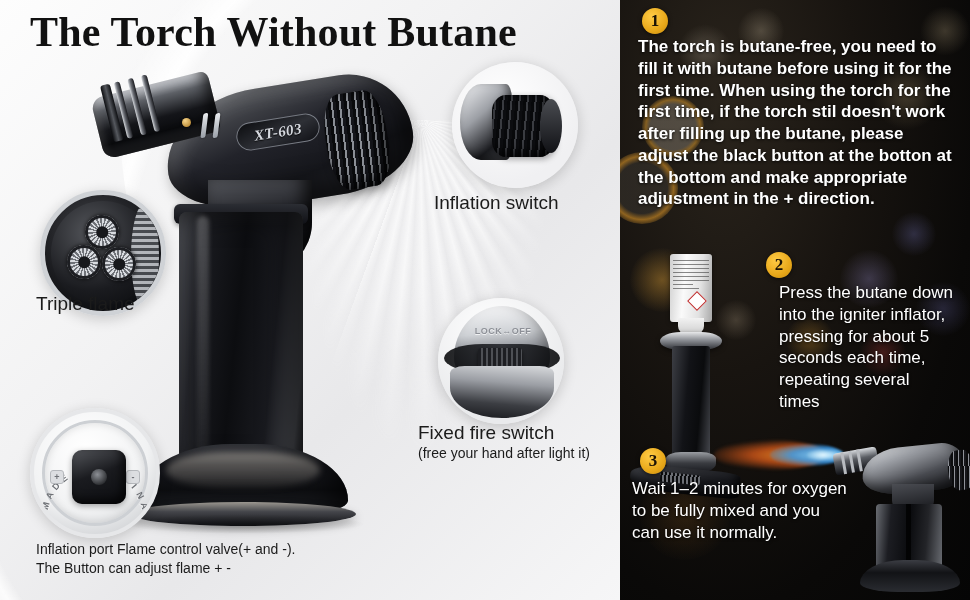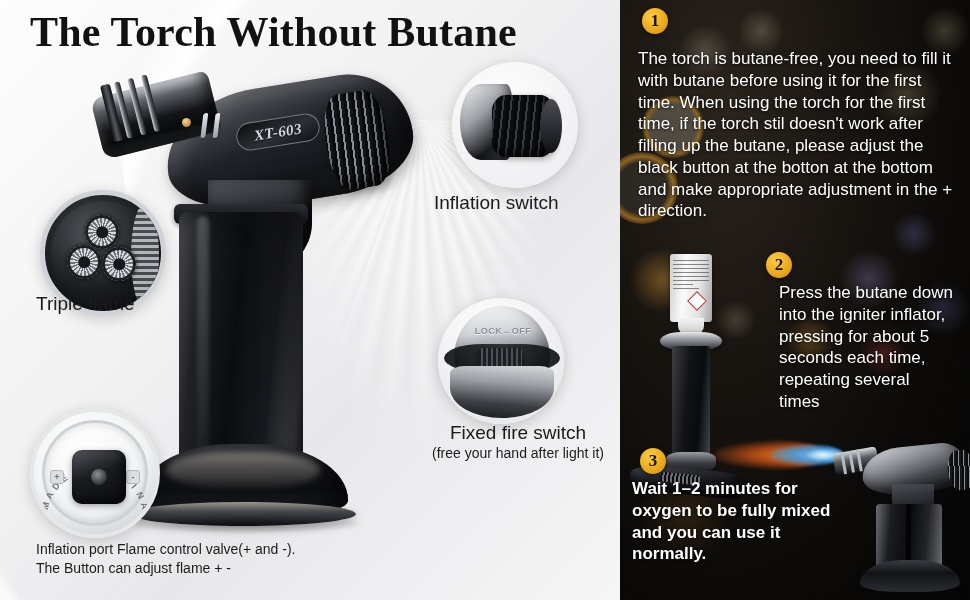--- a/index.html
+++ b/index.html
@@ -192,21 +192,21 @@
     background:radial-gradient(circle at 40% 35%,#8d9096,#0a0b0d);}
   .port-pm { position:absolute; width:14px; height:14px; border-radius:3px;
     background:#dcdee1; border:1px solid #b5b8bc; font-size:9px; color:#6d7075;
     display:flex; align-items:center; justify-content:center; font-weight:700;}
   .port-pm.p { left:16px; top:58px; } .port-pm.m { right:16px; top:58px; }
 
   
   .lbl { position:absolute; color:#1b1b1b; font-size:18px; }
   .lbl-flame { left:36px; top:293px; font-size:19px; }
   .lbl-ign   { left:434px; top:192px; font-size:19px; }
-  .lbl-fix   { left:418px; top:422px; font-size:19px; text-align:center; width:200px; }
+  .lbl-fix   { left:418px; top:422px; font-size:19px; text-align:left; width:200px; }
   .lbl-fix .sub { display:block; font-size:14px; margin-top:1px; }
   .caption { position:absolute; left:36px; top:540px; font-size:14px; line-height:1.35; color:#1b1b1b; }
 
   
   .right-panel {
     position:relative; width:350px; height:600px;
     background: radial-gradient(ellipse at 30% 18%, #2a241c 0%, #181410 38%, #0a0908 72%, #050505 100%);
     overflow:hidden;
   }
   .bokeh { position:absolute; border-radius:50%; pointer-events:none; }
@@ -245,27 +245,27 @@
     background: radial-gradient(circle at 38% 32%, #ffcb45, #e8a81a 60%, #c98d0e);
     color:#1a1205; font-weight:700; font-size:17px;
     display:flex; align-items:center; justify-content:center;
     font-family:"Liberation Serif",serif;
     box-shadow:0 1px 4px rgba(0,0,0,.6);
   }
   .step-text { color:#fff; font-size:17px; line-height:1.28;
     text-shadow:0 1px 3px rgba(0,0,0,.85); }
   .s1 { left:18px; top:8px; width:320px; }
   .s1 .badge { margin-left:4px; }
-  .s1 .step-text { margin-top:14px; font-size:17px; }
+  .s1 .step-text { margin-top:2px; font-size:17px;font-weight:bold; }
   .s2 { left:138px; top:252px; width:196px; }
   .s2 .badge { margin-left:8px; }
   .s2 .step-text { margin-top:4px;margin-left:21px; }
   .s3 { left:12px; top:448px; width:220px; }
   .s3 .badge { margin-left:8px; }
-  .s3 .step-text { margin-top:4px;font-weight:bold; }
+  .s3 .step-text { margin-top:4px; }
 
   
   .mini2 { position:absolute; left:24px; top:254px; width:110px; height:240px; }
   .can { position:absolute; left:26px; top:0; width:42px; height:68px;
     background: linear-gradient(95deg,#cfcfcf,#fafafa 35%,#e2e2e2 70%,#a9a9a9);
     border-radius:3px; box-shadow:0 1px 4px rgba(0,0,0,.5); overflow:hidden;}
   .can i { position:absolute; left:3px; width:36px; height:1.4px; background:#4a4a4a; opacity:.65;}
   .can i:nth-child(1){top:6px;} .can i:nth-child(2){top:10px;} .can i:nth-child(3){top:14px;}
   .can i:nth-child(4){top:18px;} .can i:nth-child(5){top:22px;} .can i:nth-child(6){top:26px;}
   .can i:nth-child(7){top:30px;width:20px;} .can i:nth-child(8){top:34px;width:26px;}

